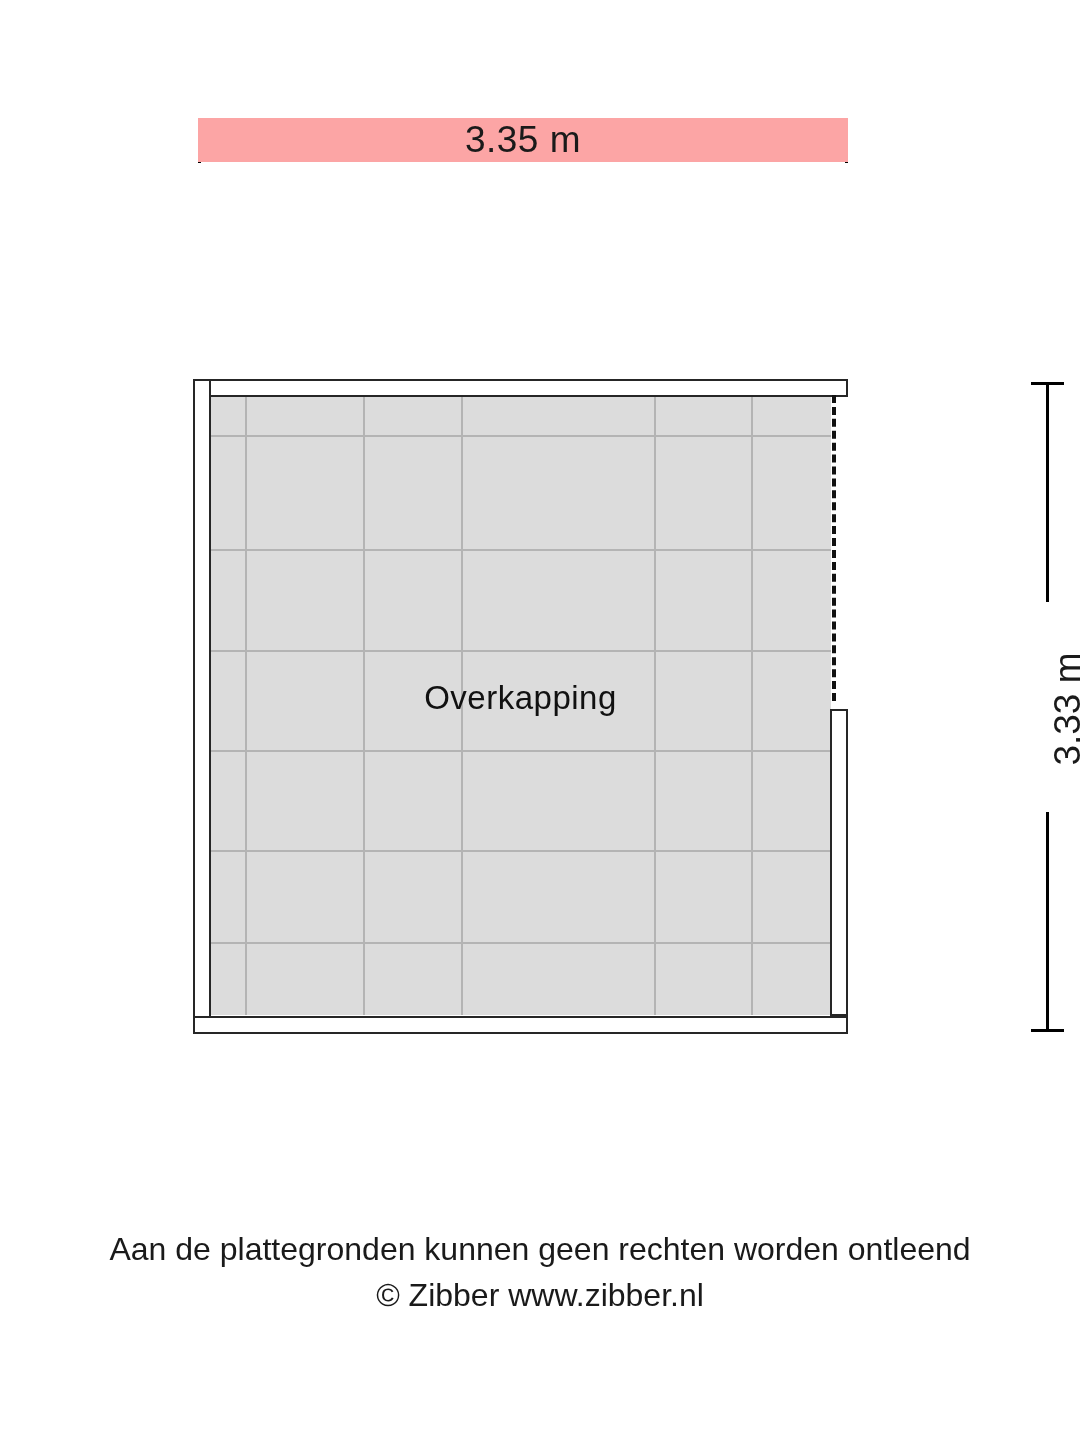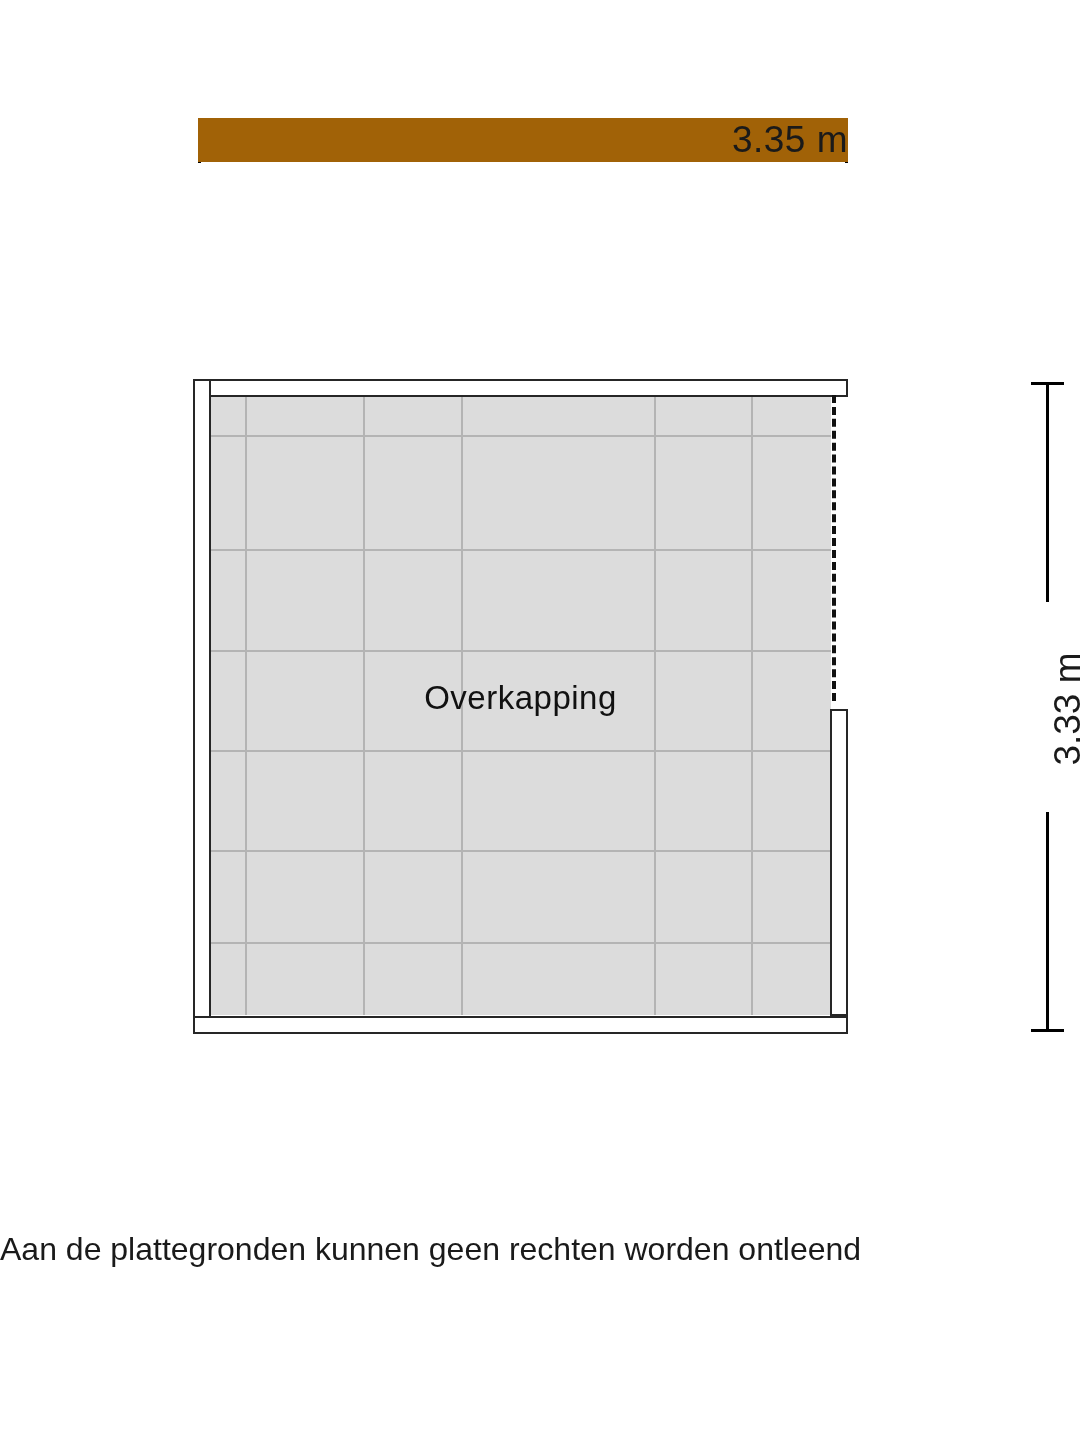--- a/index.html
+++ b/index.html
@@ -22,24 +22,24 @@
     left: 198px;
     top: 118px;
     width: 650px;
     height: 60px;
   }
   .dim-top .label {
     position: absolute;
     left: 0;
     top: 0;
     width: 650px;
-    text-align: right;
+    text-align: center;
     font-size: 37px;
     letter-spacing: 0.5px;
-    background: #a16207;
+    background: #fca5a5;
     z-index: 3;
     line-height: 44px;
   }
   .dim-top .line {
     position: absolute;
     left: 0;
     top: 27px;
     width: 650px;
     height: 3px;
     background: #000000;
@@ -175,21 +175,21 @@
     letter-spacing: 0.5px;
     color: #111111;
   }
 
   
   .footer {
     position: absolute;
     left: 0;
     top: 1228px;
     width: 1080px;
-    text-align: left;
+    text-align: center;
   }
   .footer .line1 {
     font-size: 32px;
     line-height: 42px;
     white-space: nowrap;
   }
   .footer .line2 {
     font-size: 32px;
     line-height: 42px;
     margin-top: 4px;
@@ -236,13 +236,14 @@
   <div class="wall wall-bottom"></div>
   <div class="wall wall-right-lower"></div>
 
   <div class="dashed-edge"></div>
 
   <div class="room-label">Overkapping</div>
 </div>
 
 <div class="footer">
   <div class="line1">Aan de plattegronden kunnen geen rechten worden ontleend</div>
+  <div class="line2">© Zibber www.zibber.nl</div>
 </div>
 
 </body></html>

